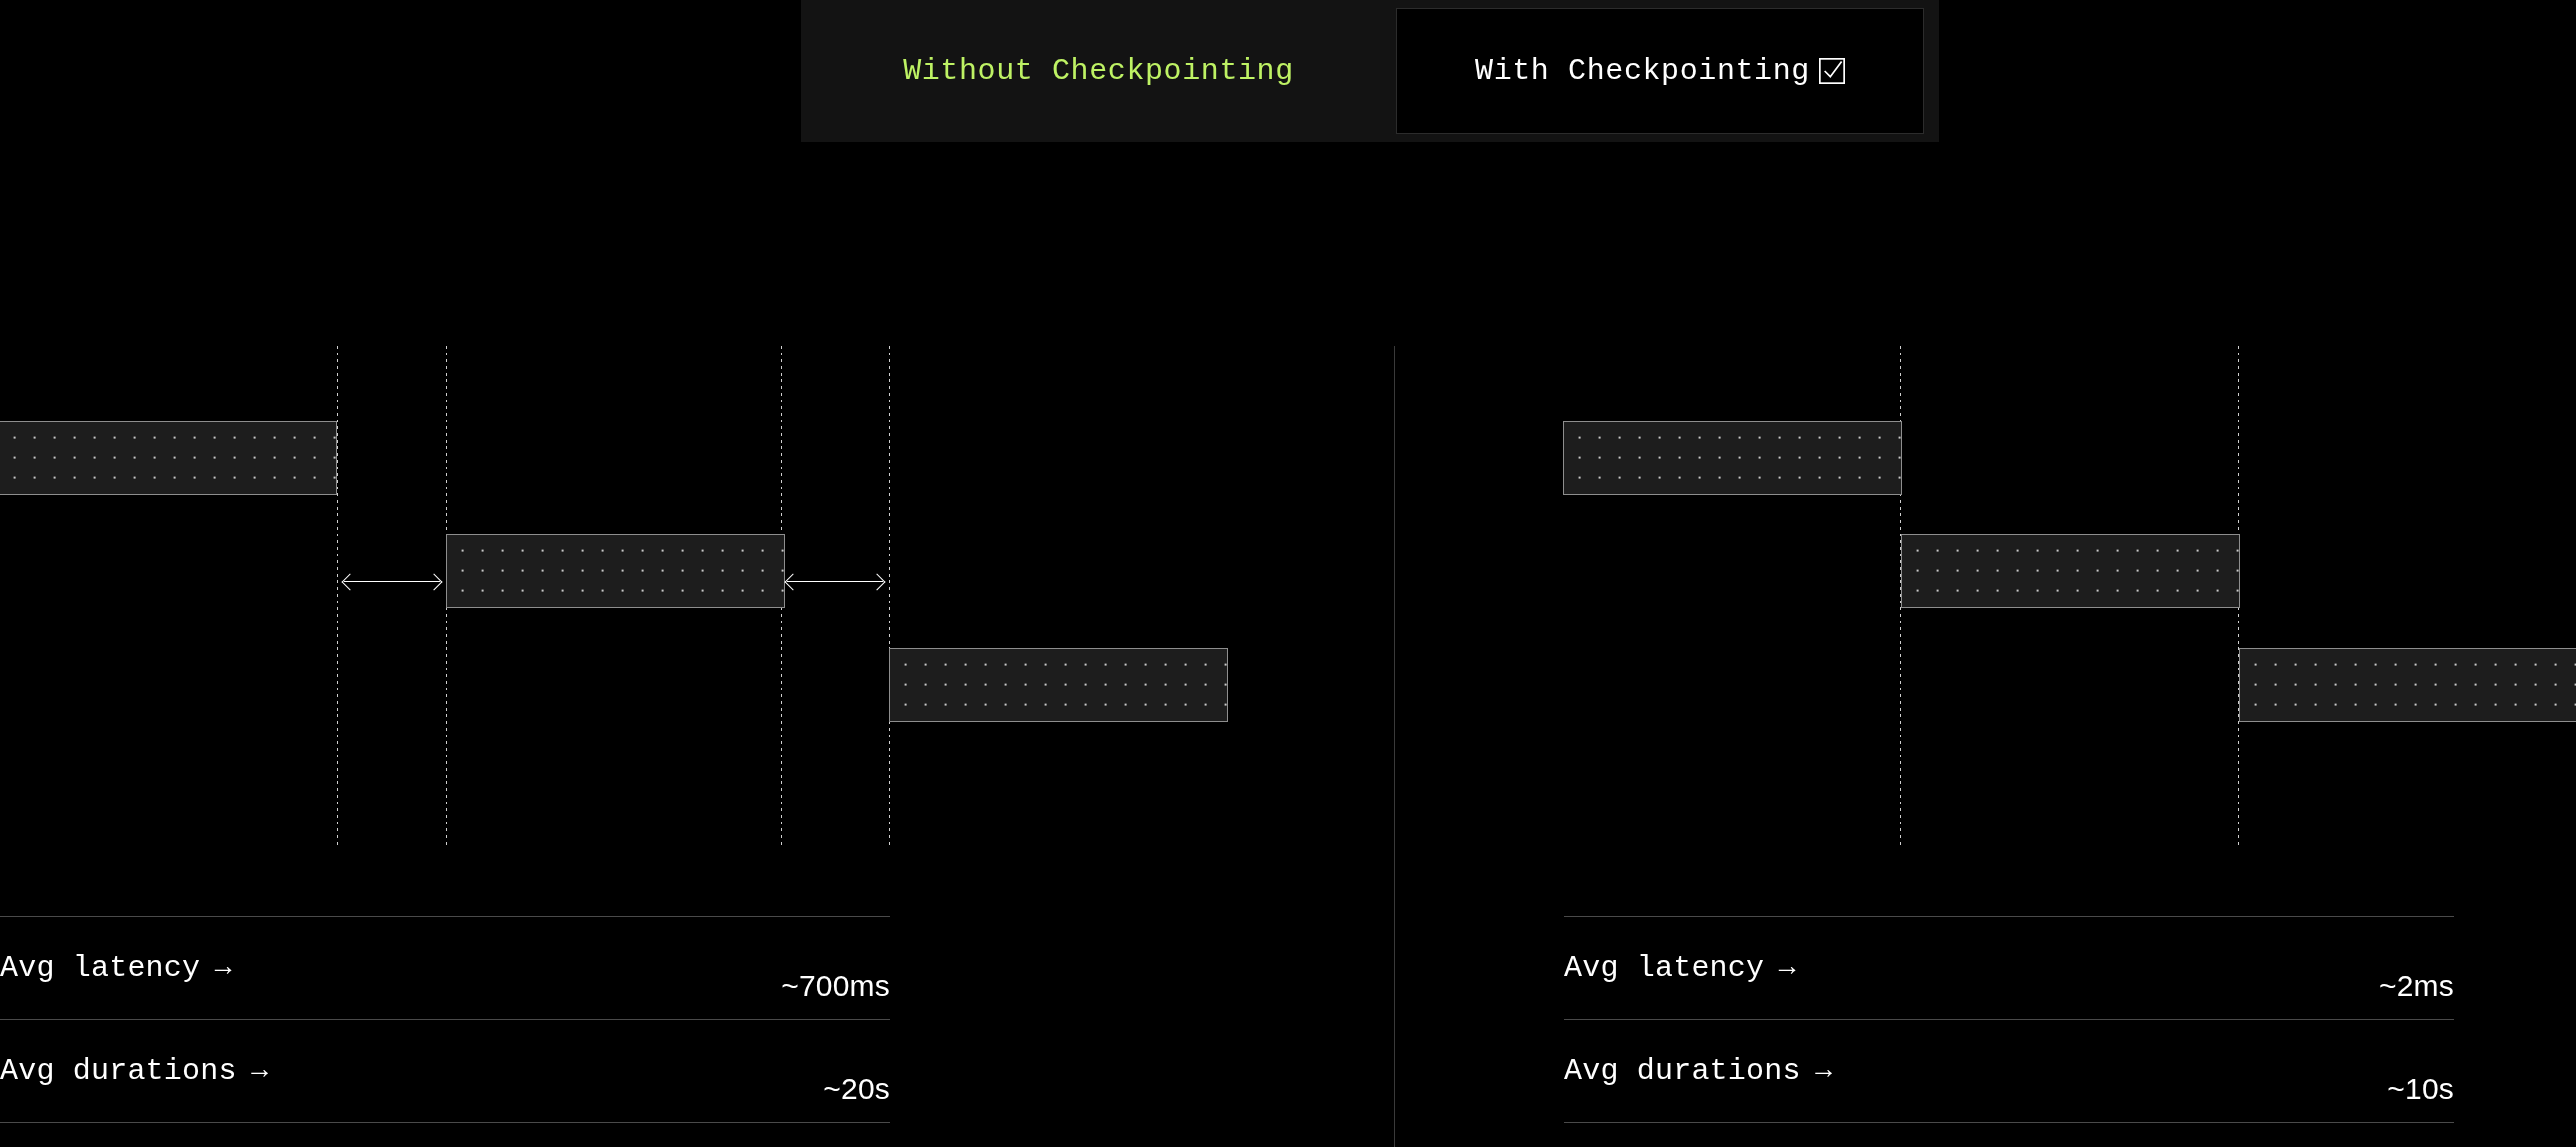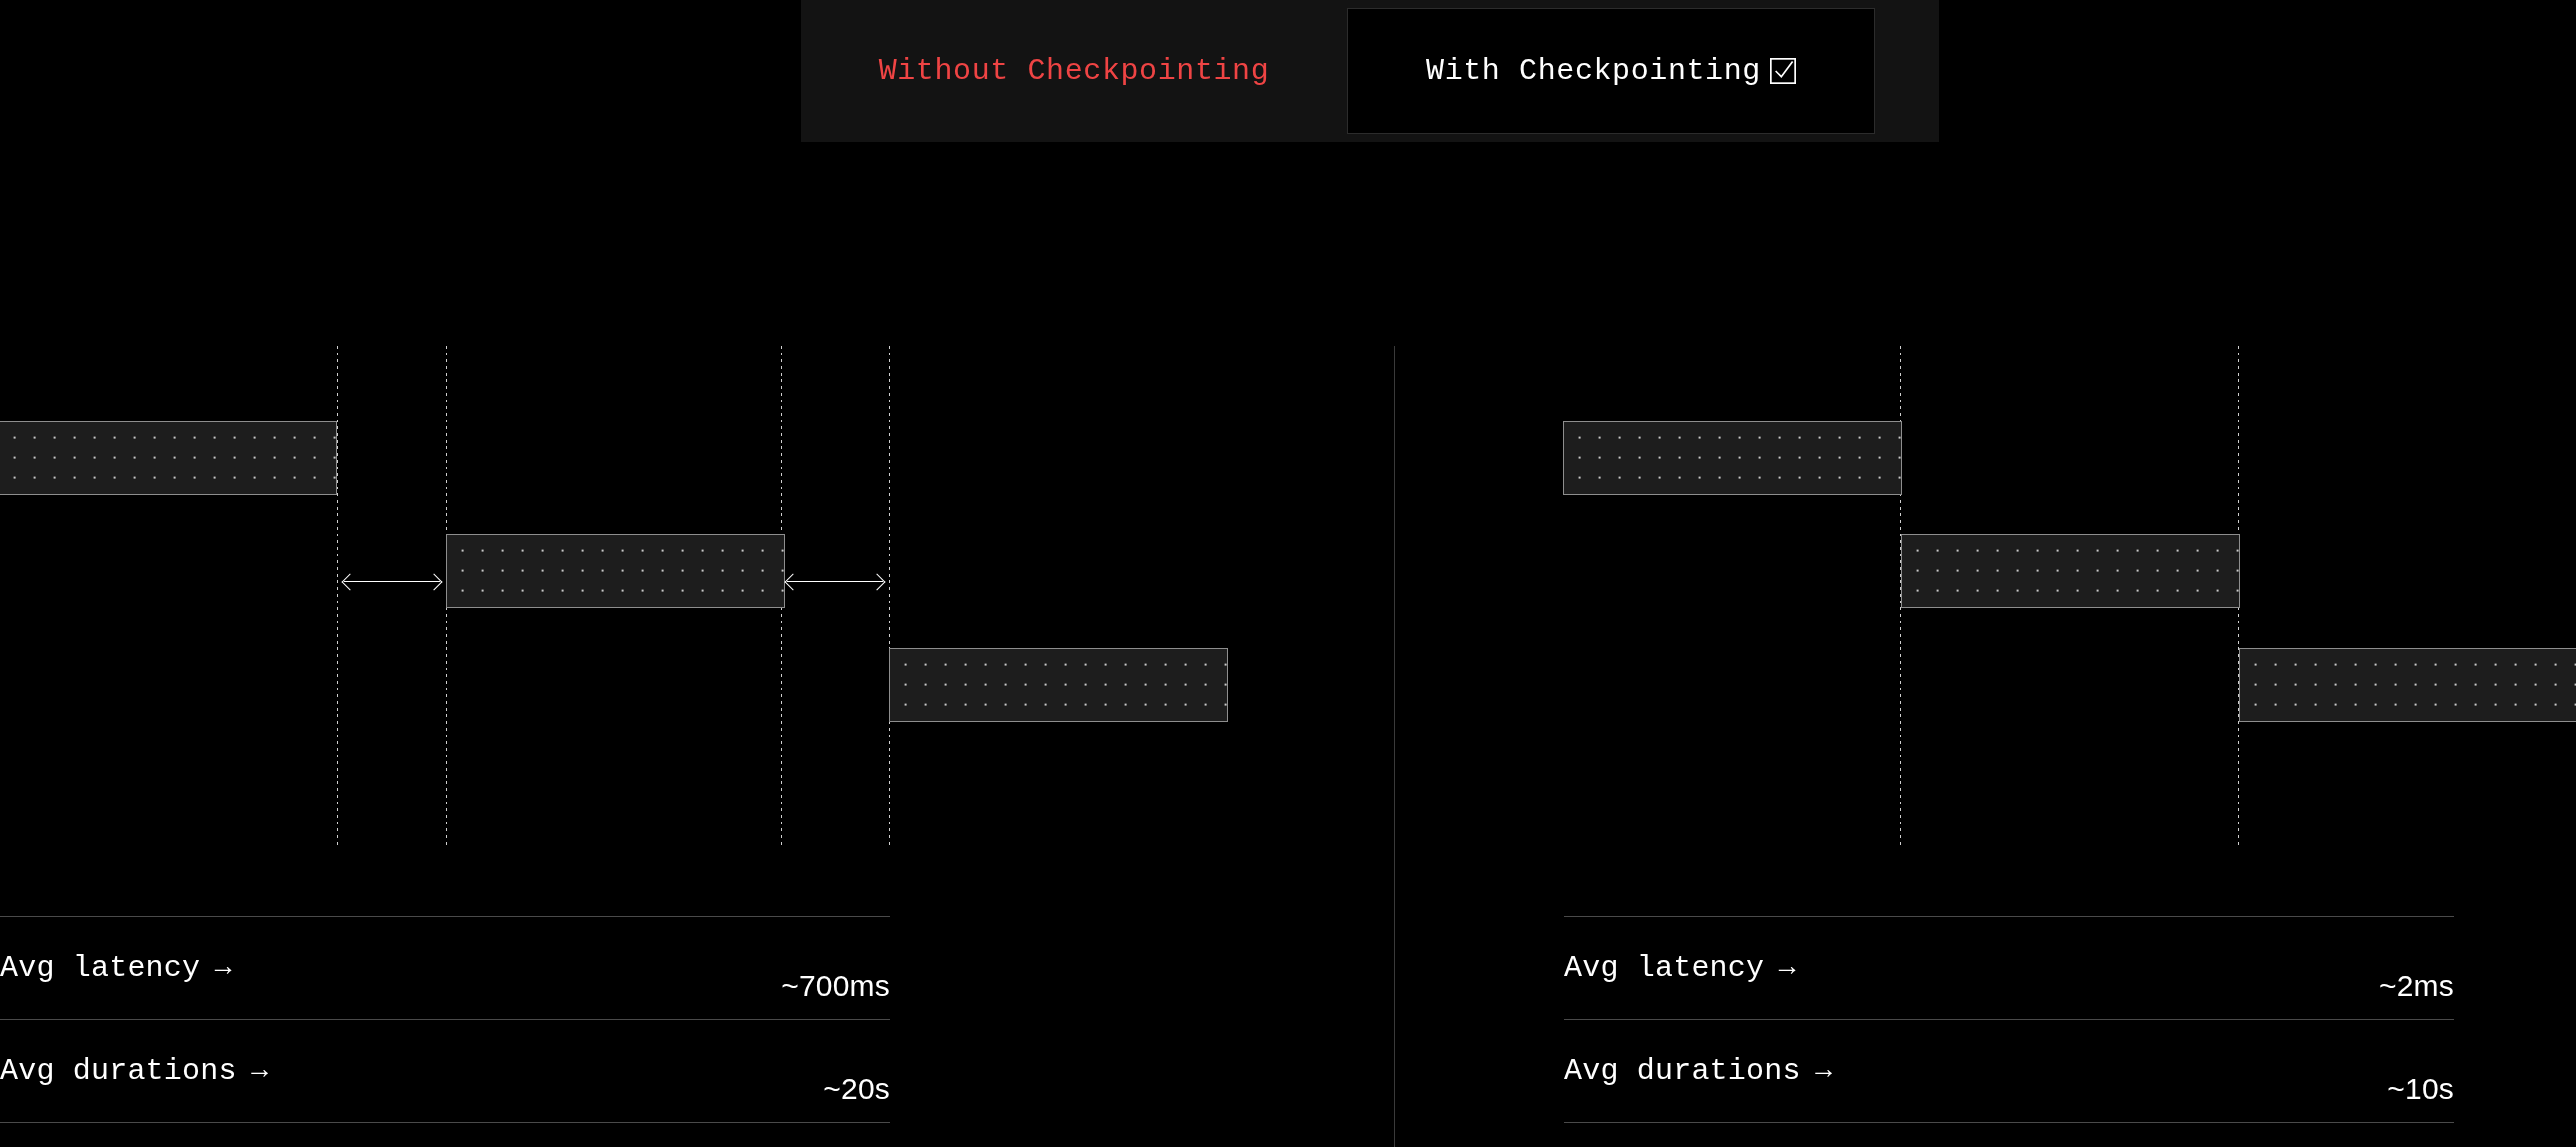--- a/index.html
+++ b/index.html
@@ -33,22 +33,22 @@
     display: flex;
     align-items: center;
     justify-content: center;
     box-sizing: border-box;
     font-family: "Liberation Mono", monospace;
     font-size: 30px;
     letter-spacing: 0.6px;
     white-space: nowrap;
   }
   .toggle-option.inactive {
-    width: 546px;
-    color: #ef4444;
+    width: 595px;
+    color: #bef264;
     background: transparent;
   }
   .toggle-option.active {
     width: 528px;
     color: #ffffff;
     background: #000000;
     border: 1.1px solid #2c2c2c;
     gap: 9px;
   }
   .check-box-icon {

